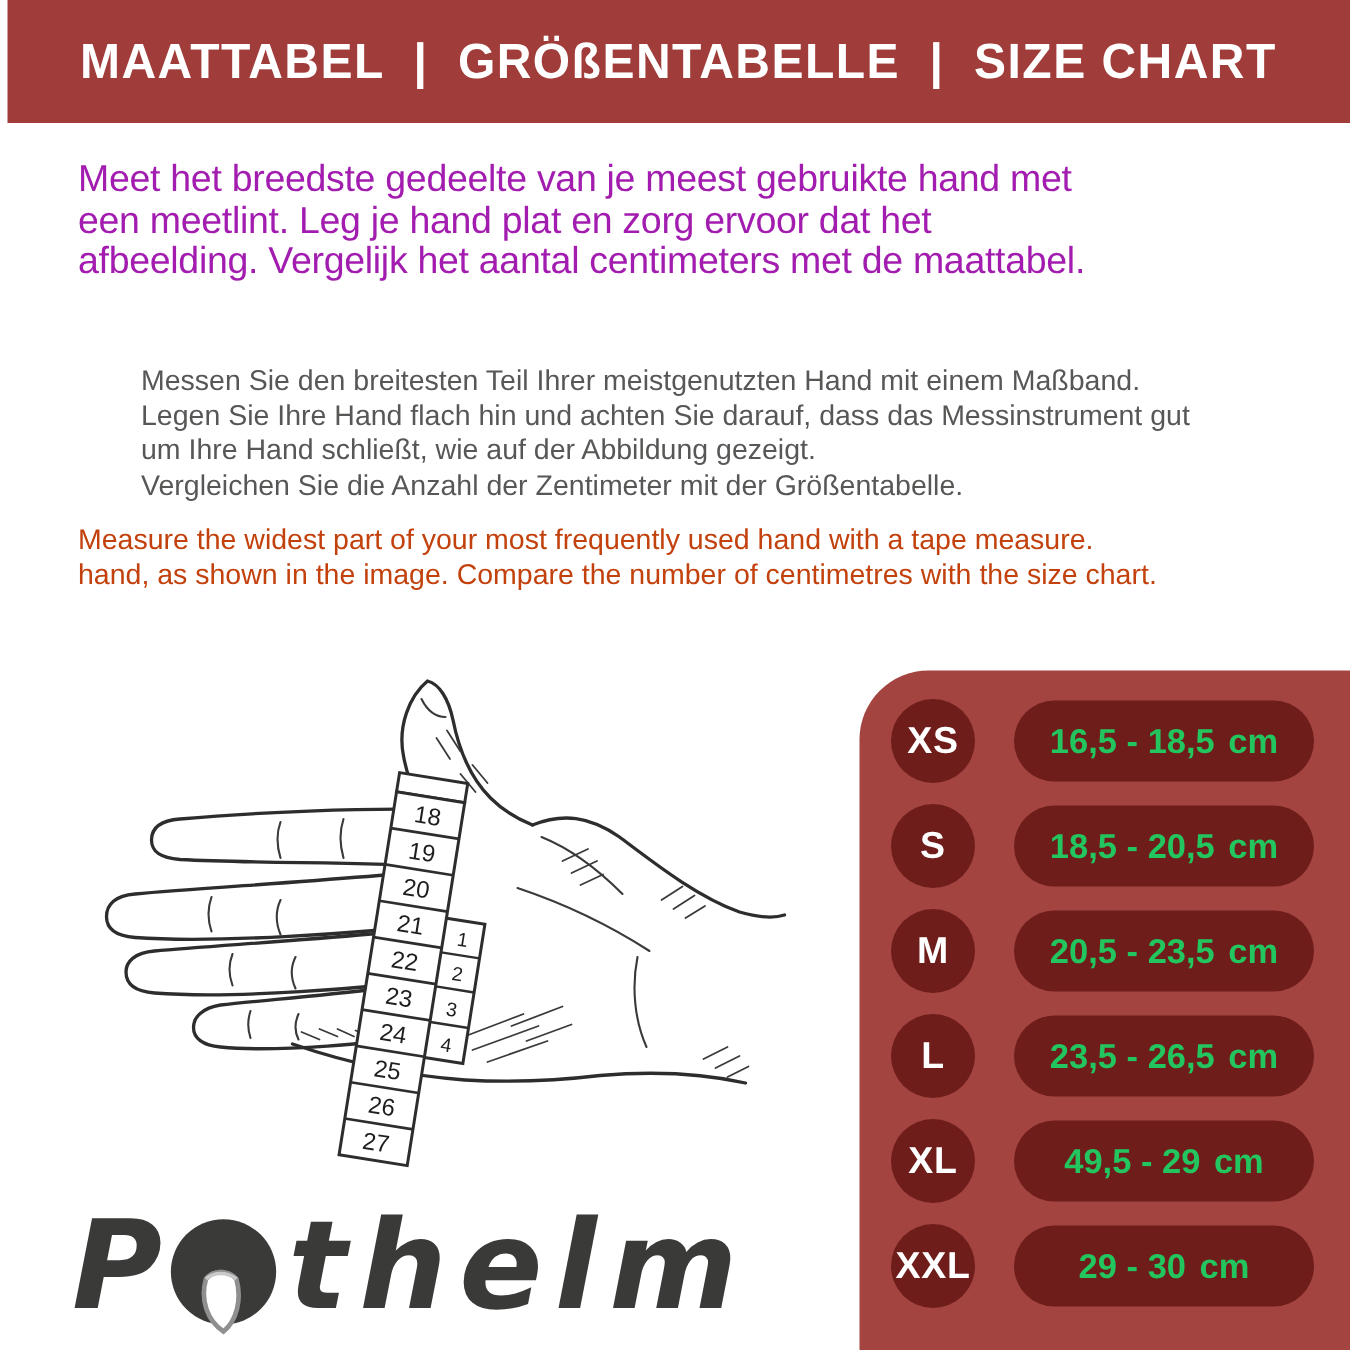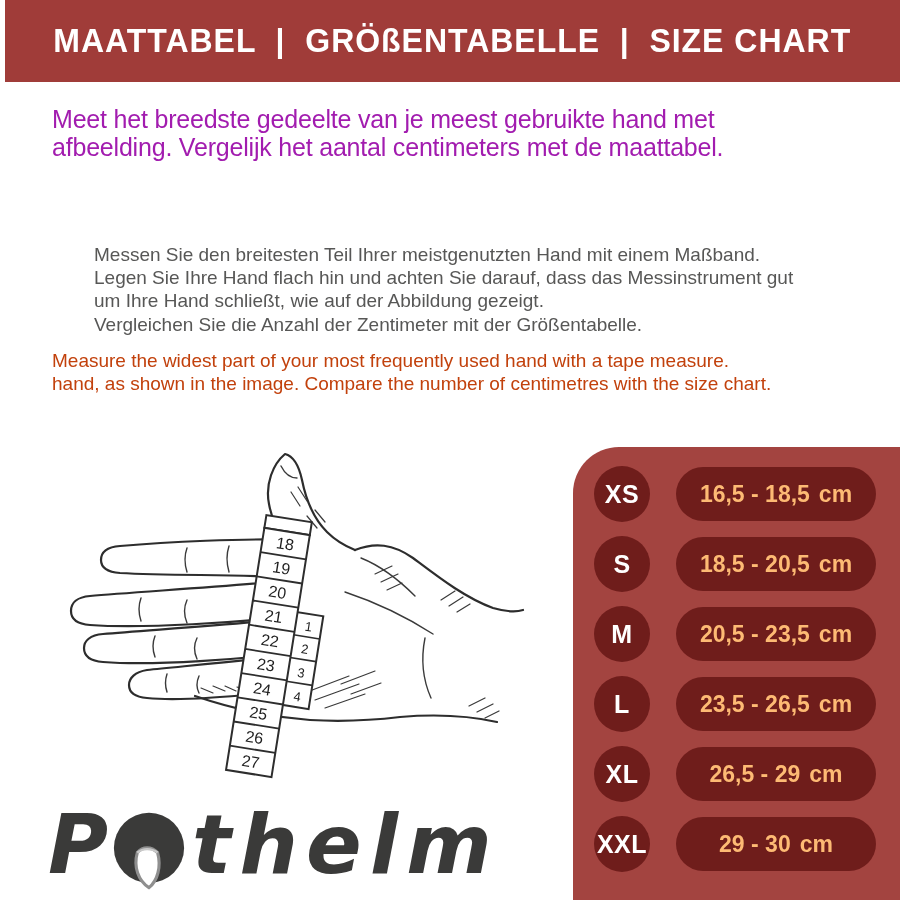--- a/index.html
+++ b/index.html
@@ -31,41 +31,42 @@
 
   
   .size-panel{position:absolute;left:573px;top:447px;width:327px;height:453px;
               background:#A34440;border-radius:46px 0 0 0;padding-top:12px;box-sizing:border-box;}
   .size-row{display:flex;align-items:center;height:70px;}
   .size-badge{width:56px;height:56px;margin-left:21px;background:#6F1D1B;border-radius:50%;
               display:flex;align-items:center;justify-content:center;
               color:#fff;font-weight:bold;font-size:25px;letter-spacing:0.5px;text-align:center;}
   .range-pill{width:200px;height:54px;margin-left:26px;background:#6F1D1B;border-radius:27px;
               display:flex;align-items:center;justify-content:center;column-gap:9px;
-              color:#fdba74;font-weight:bold;font-size:23px;}
+              color:#22c55e;font-weight:bold;font-size:23px;}
 
   
   .brand-logo{position:absolute;left:48px;top:792px;height:95px;display:flex;align-items:flex-end;
               color:#3A3A39;font-style:italic;font-weight:bold;
               font-family:"DejaVu Sans",sans-serif;}
   .logo-letter{font-size:82px;line-height:84px;}
   .logo-rest{font-size:82px;line-height:84px;letter-spacing:0.10em;}
   .helmet-wrap{width:78px;height:80px;margin:0 4px -4px 2px;}
 </style>
 </head>
 <body>
 
 <div class="page">
 
   <div class="header-bar">
     <div class="header-title">MAATTABEL  |  GRÖßENTABELLE  |  SIZE CHART</div>
   </div>
 
   <div class="intro-nl">
     <div>Meet het breedste gedeelte van je meest gebruikte hand met</div>
+    <div>een meetlint. Leg je hand plat en zorg ervoor dat het</div>
     <div>afbeelding. Vergelijk het aantal centimeters met de maattabel.</div>
   </div>
 
   <div class="intro-de">
     <div>Messen Sie den breitesten Teil Ihrer meistgenutzten Hand mit einem Maßband.</div>
     <div>Legen Sie Ihre Hand flach hin und achten Sie darauf, dass das Messinstrument gut</div>
     <div>um Ihre Hand schließt, wie auf der Abbildung gezeigt.</div>
     <div>Vergleichen Sie die Anzahl der Zentimeter mit der Größentabelle.</div>
   </div>
 
@@ -167,21 +168,21 @@
     <div class="size-row">
       <div class="size-badge">L</div>
       <div class="range-pill">
         <span>23,5 - 26,5</span>
         <span>cm</span>
       </div>
     </div>
     <div class="size-row">
       <div class="size-badge">XL</div>
       <div class="range-pill">
-        <span>26,5 - 29</span>
+        <span>49,5 - 29</span>
         <span>cm</span>
       </div>
     </div>
     <div class="size-row">
       <div class="size-badge">XXL</div>
       <div class="range-pill">
         <span>29 - 30</span>
         <span>cm</span>
       </div>
     </div>

